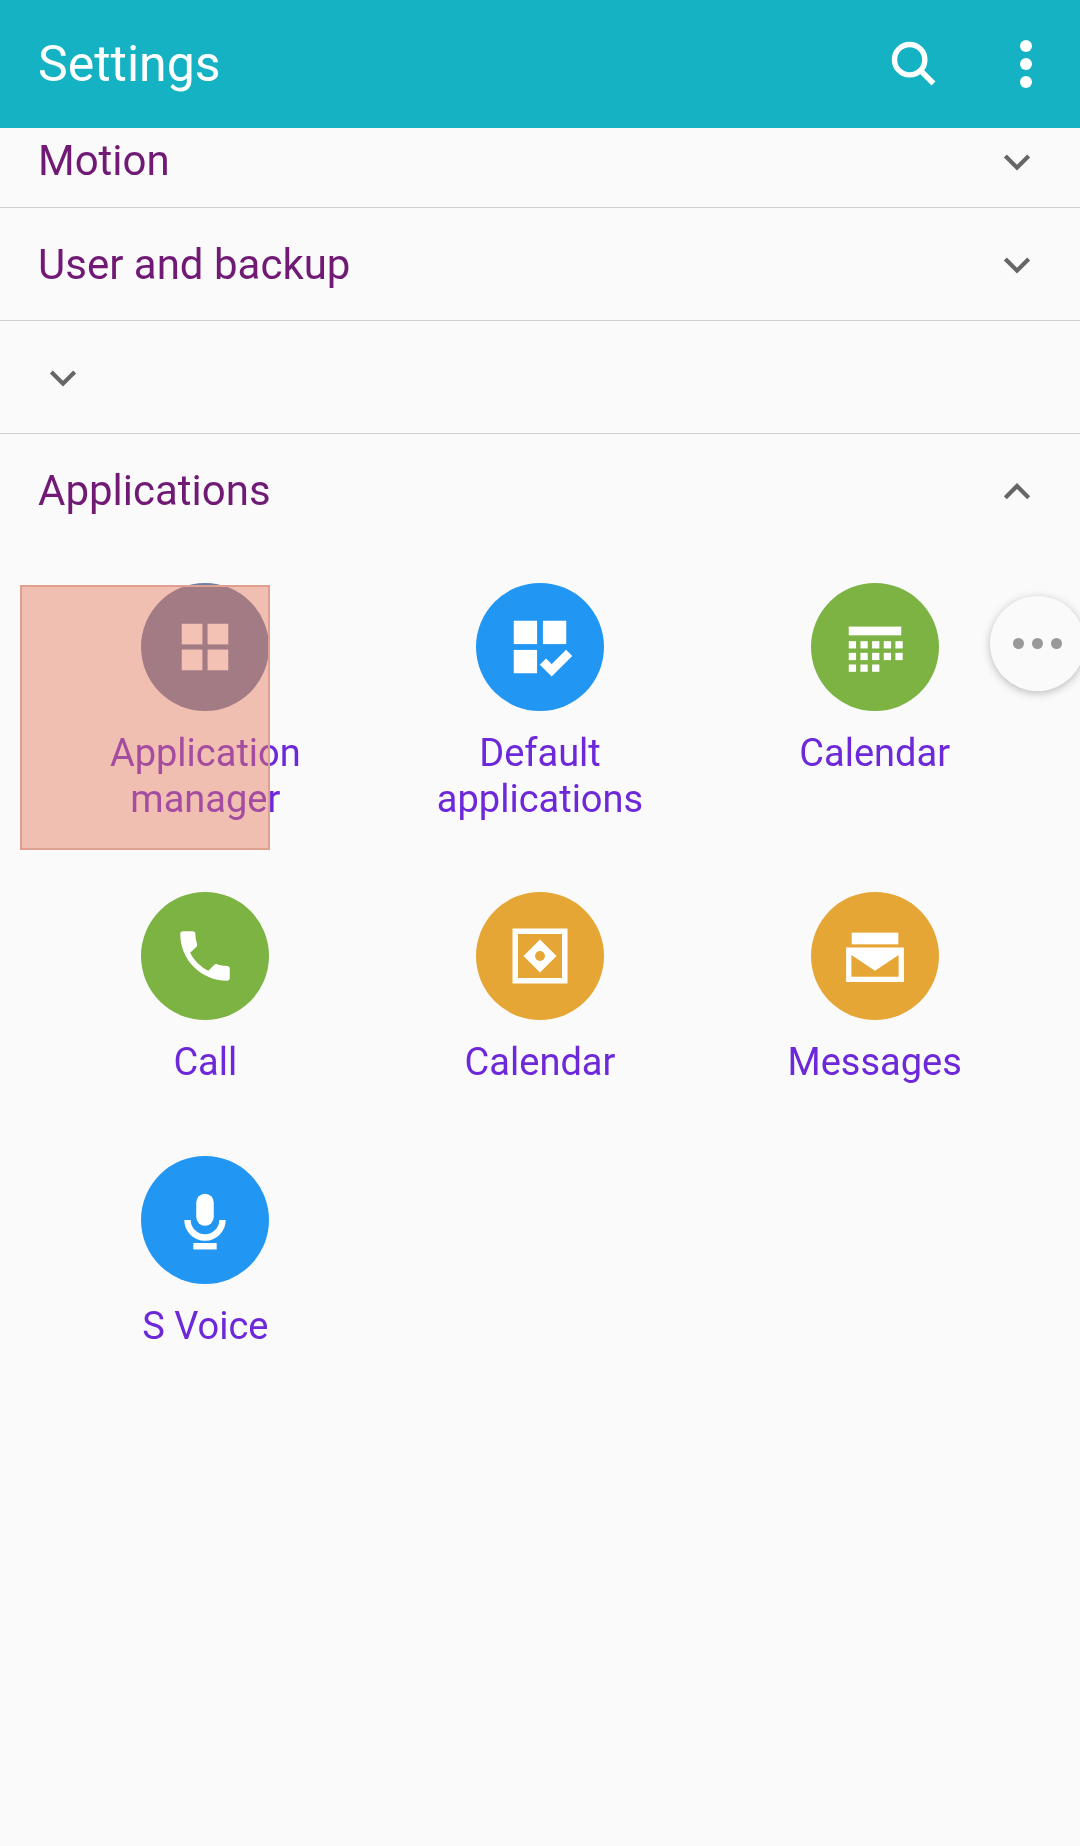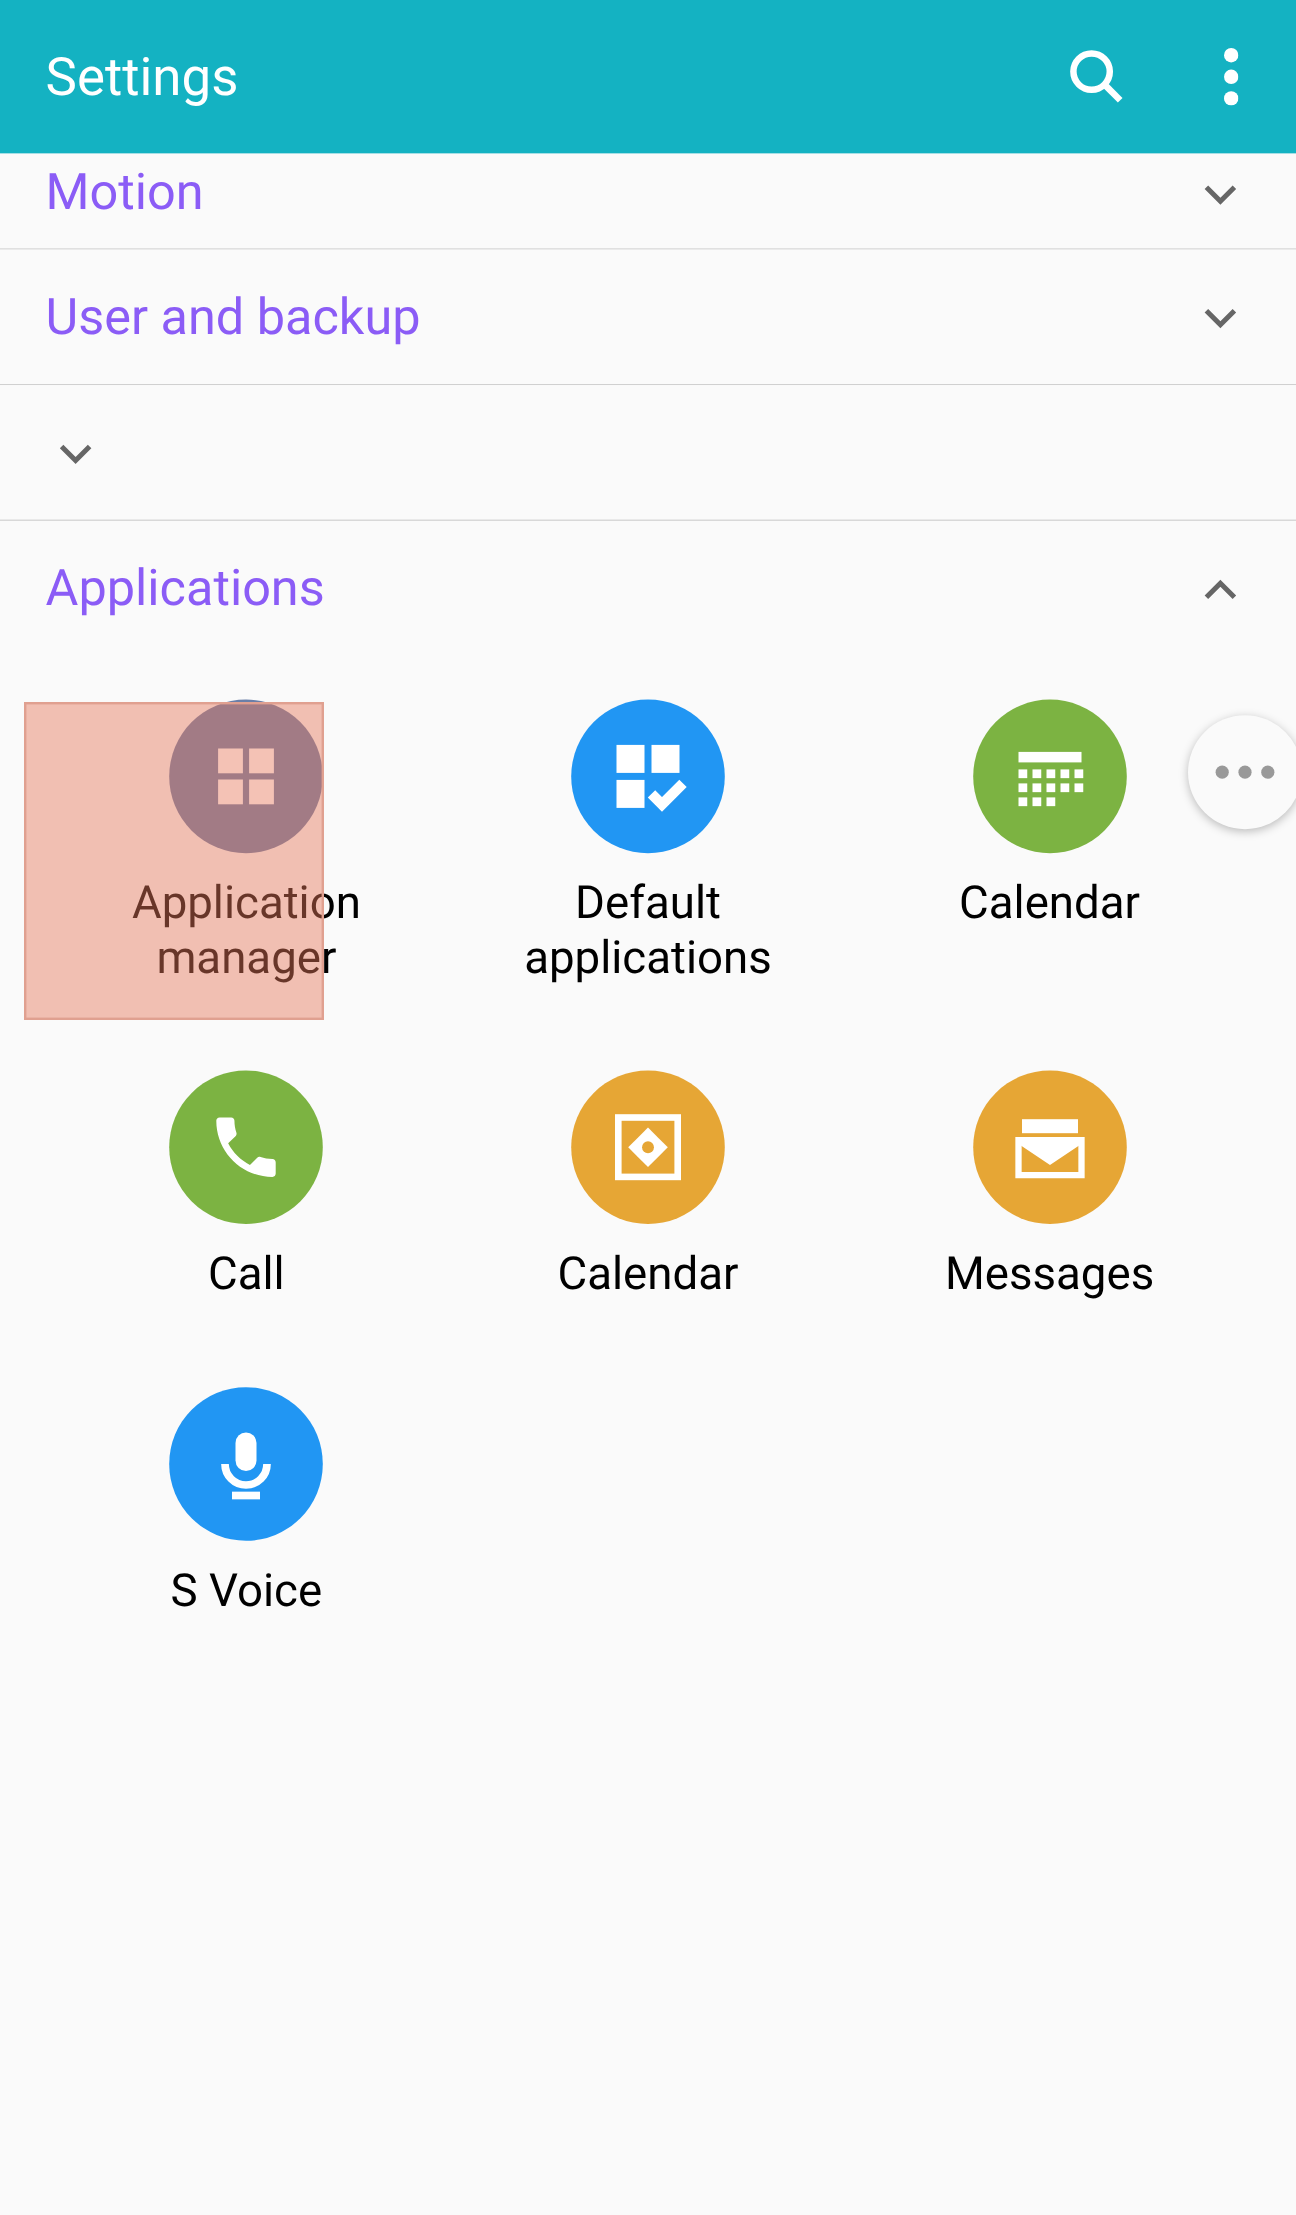--- a/index.html
+++ b/index.html
@@ -13,42 +13,42 @@
     }
     .header {
       background: #14b2c2;
       height: 128px;
       display: flex;
       align-items: center;
       padding: 0 38px;
       color: white;
     }
     .header-title {
-      font-size: 44px;
+      font-size: 50px;
       font-weight: 400;
       flex: 1;
     }
     .header-icons {
       display: flex;
       align-items: center;
       gap: 80px;
       margin-right: 10px;
     }
     .icon-btn { display: flex; align-items: center; justify-content: center; }
     .category-row {
       height: 113px;
       border-bottom: 1px solid #d0d0d0;
       display: flex;
       align-items: center;
       padding: 0 38px;
       background: #fafafa;
     }
     .category-row.first { height: 80px; align-items: flex-start; padding-top: 8px; }
     .category-label {
-      color: #8b5cf6;
+      color: #701a75;
       font-size: 42px;
       flex: 1;
     }
     .chevron { width: 50px; height: 50px; display: flex; align-items: center; justify-content: center; }
     .expanded-section {
       padding: 0 38px;
     }
     .expanded-header {
       height: 113px;
       display: flex;
@@ -88,21 +88,21 @@
     }
     .c-darkblue { background: #6b7fa8; }
     .c-blue { background: #2196f3; }
     .c-green { background: #7cb342; }
     .c-orange { background: #f57c00; }
     .c-red { background: #c62828; }
     .c-mustard { background: #e6a635; }
     .c-skyblue { background: #2196f3; }
     .item-label {
       font-size: 38px;
-      color: #000000;
+      color: #6d28d9;
       text-align: center;
       line-height: 1.2;
       max-width: 240px;
     }
     .floating-btn {
       position: absolute;
       right: -5px;
       top: 596px;
       width: 95px;
       height: 95px;

